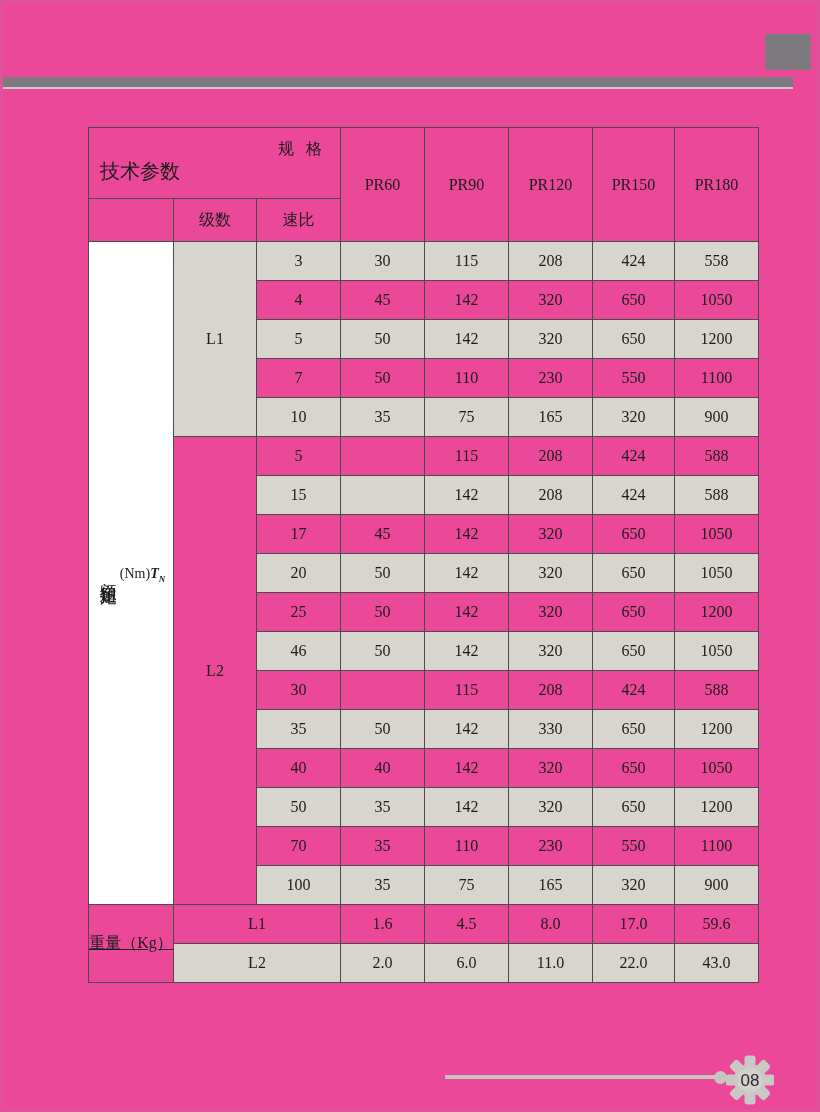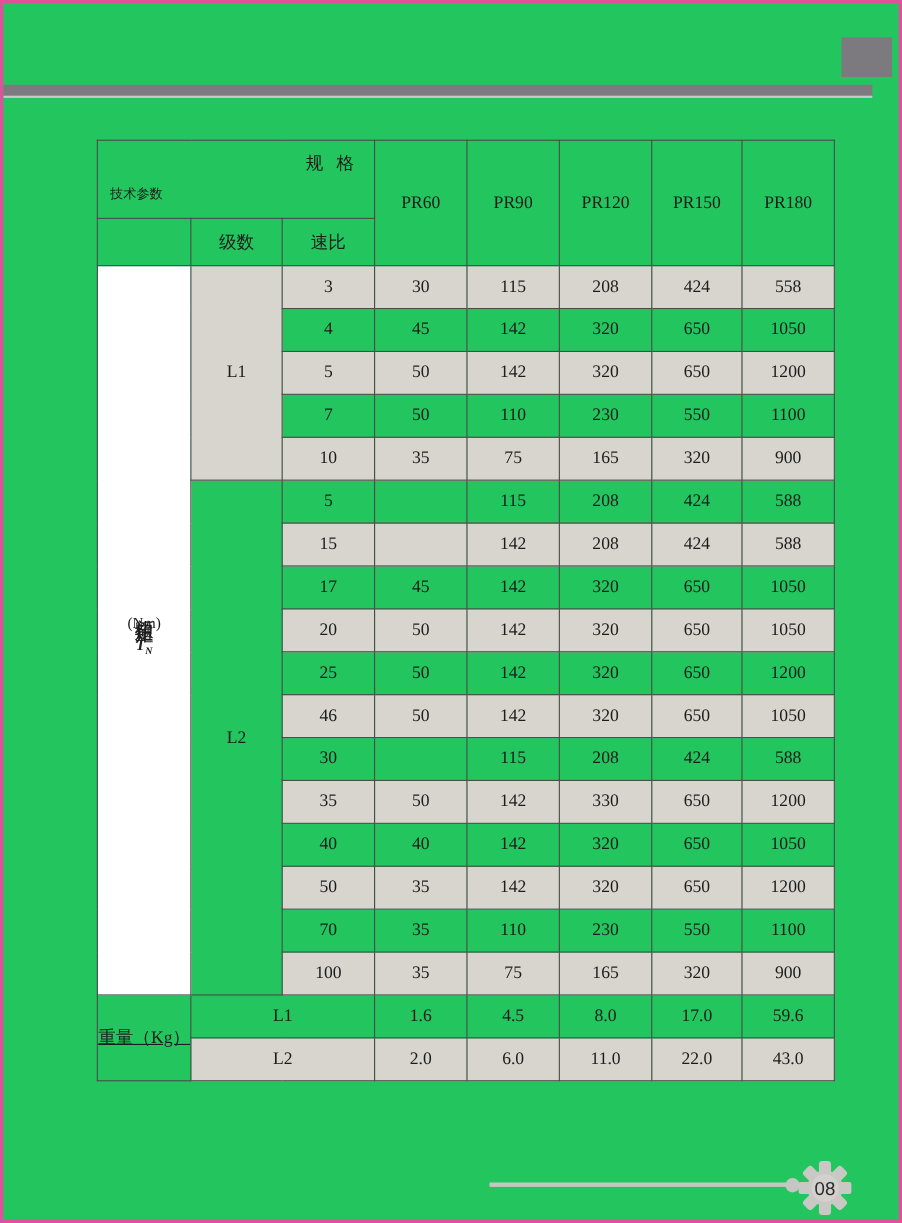--- a/index.html
+++ b/index.html
@@ -1,18 +1,18 @@
 <!DOCTYPE html>
 <html style="--border-pink: #df519c; --decor-gray: #7d7a7f; --row-shade: #d8d4ce; --table-line: #4b4b4b; --footer-gray: #c7c5c3;"><head>
 <meta charset="utf-8">
 <style>
   html,body { margin:0; padding:0; background:#ffffff; }
   .page {
     position:relative; width:820px; height:1112px; box-sizing:border-box;
-    background:#22c55e; border:3px solid var(--border-pink,#df519c); overflow:hidden;
+    background:#ec4899; border:3px solid var(--border-pink,#df519c); overflow:hidden;
     font-family:"Liberation Serif", serif; color:#1c1c1c;padding-left:32px;
   }
   
   .top-square { position:absolute; top:31px; right:6px; width:46px; height:36px;
     background:var(--decor-gray,#7d7a7f); }
   .top-bar { position:absolute; top:74px; left:0; width:790px; height:10px;
     background:var(--decor-gray,#7d7a7f); border-bottom:2px solid #cbc9cb; }
 
   
   table.spec { position:absolute; left:85px; top:124px; width:670px;
@@ -33,24 +33,24 @@
   td.weight-label-cell { background:#ffffff; font-size:16px; }
   td.weight-label-cell .u { text-decoration:underline; }
 
   
   th.diag { position:relative;
     background:linear-gradient(to bottom right,
       transparent calc(50% - 0.8px), var(--table-line,#4b4b4b) calc(50% - 0.8px),
       var(--table-line,#4b4b4b) calc(50% + 0.8px), transparent calc(50% + 0.8px));
   }
   th.diag .diag-top { position:absolute; top:11px; right:14px; font-size:16px; letter-spacing:4px; }
-  th.diag .diag-bottom { position:absolute; bottom:13px; left:11px; font-size:12px; }
-
-  
-  .tq { display:flex; flex-direction:column; align-items:center; justify-content:center; }
+  th.diag .diag-bottom { position:absolute; bottom:13px; left:11px; font-size:20px; }
+
+  
+  .tq { display:flex; flex-direction:row; align-items:center; justify-content:center; }
   .tq-vert { writing-mode:vertical-rl; text-orientation:upright; font-size:17px; letter-spacing:2px; }
   .tq-unit { font-size:14px; margin-top:3px; }
   .tq-sym { font-size:14px; margin-top:4px; font-style:italic;font-weight:bold; }
   .tq-sym sub { font-size:9px; font-style:italic; }
 
   
   .footer-line { position:absolute; left:442px; top:1072px; width:270px; height:4px;
     background:var(--footer-gray,#c7c5c3); }
   .footer-dot { position:absolute; left:711px; top:1068px; width:13px; height:13px;
     border-radius:50%; background:var(--footer-gray,#c7c5c3); }

